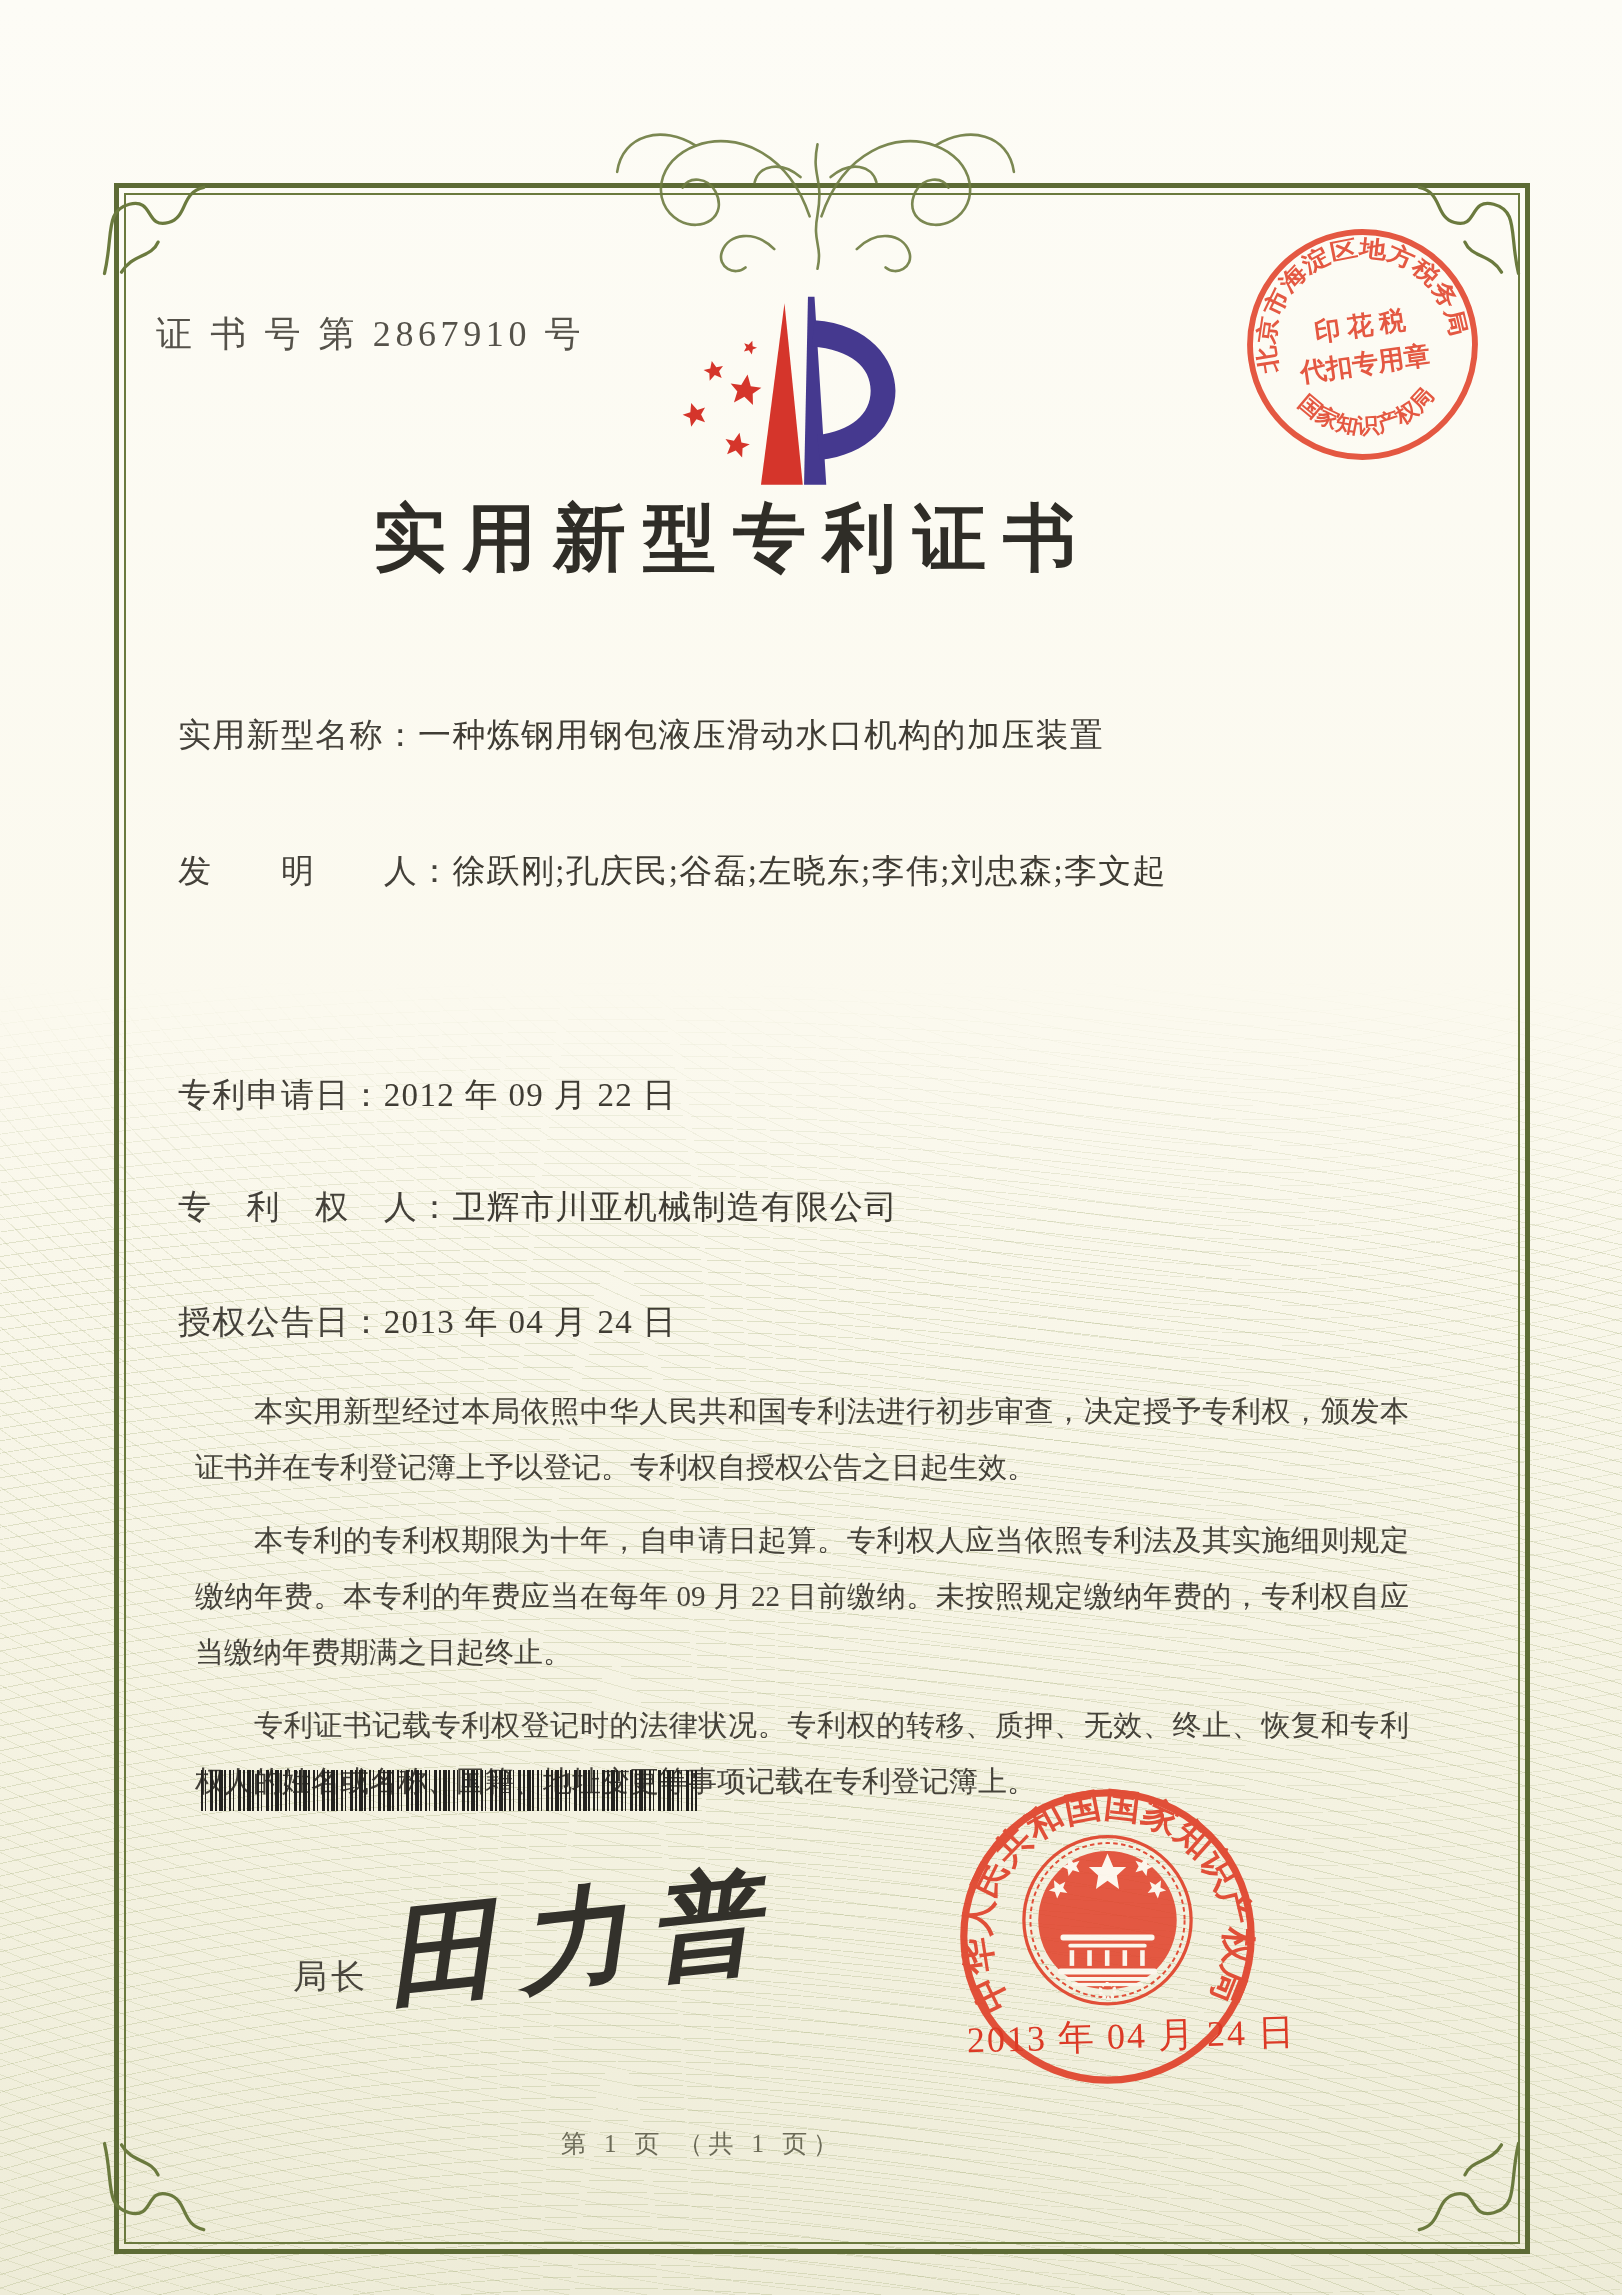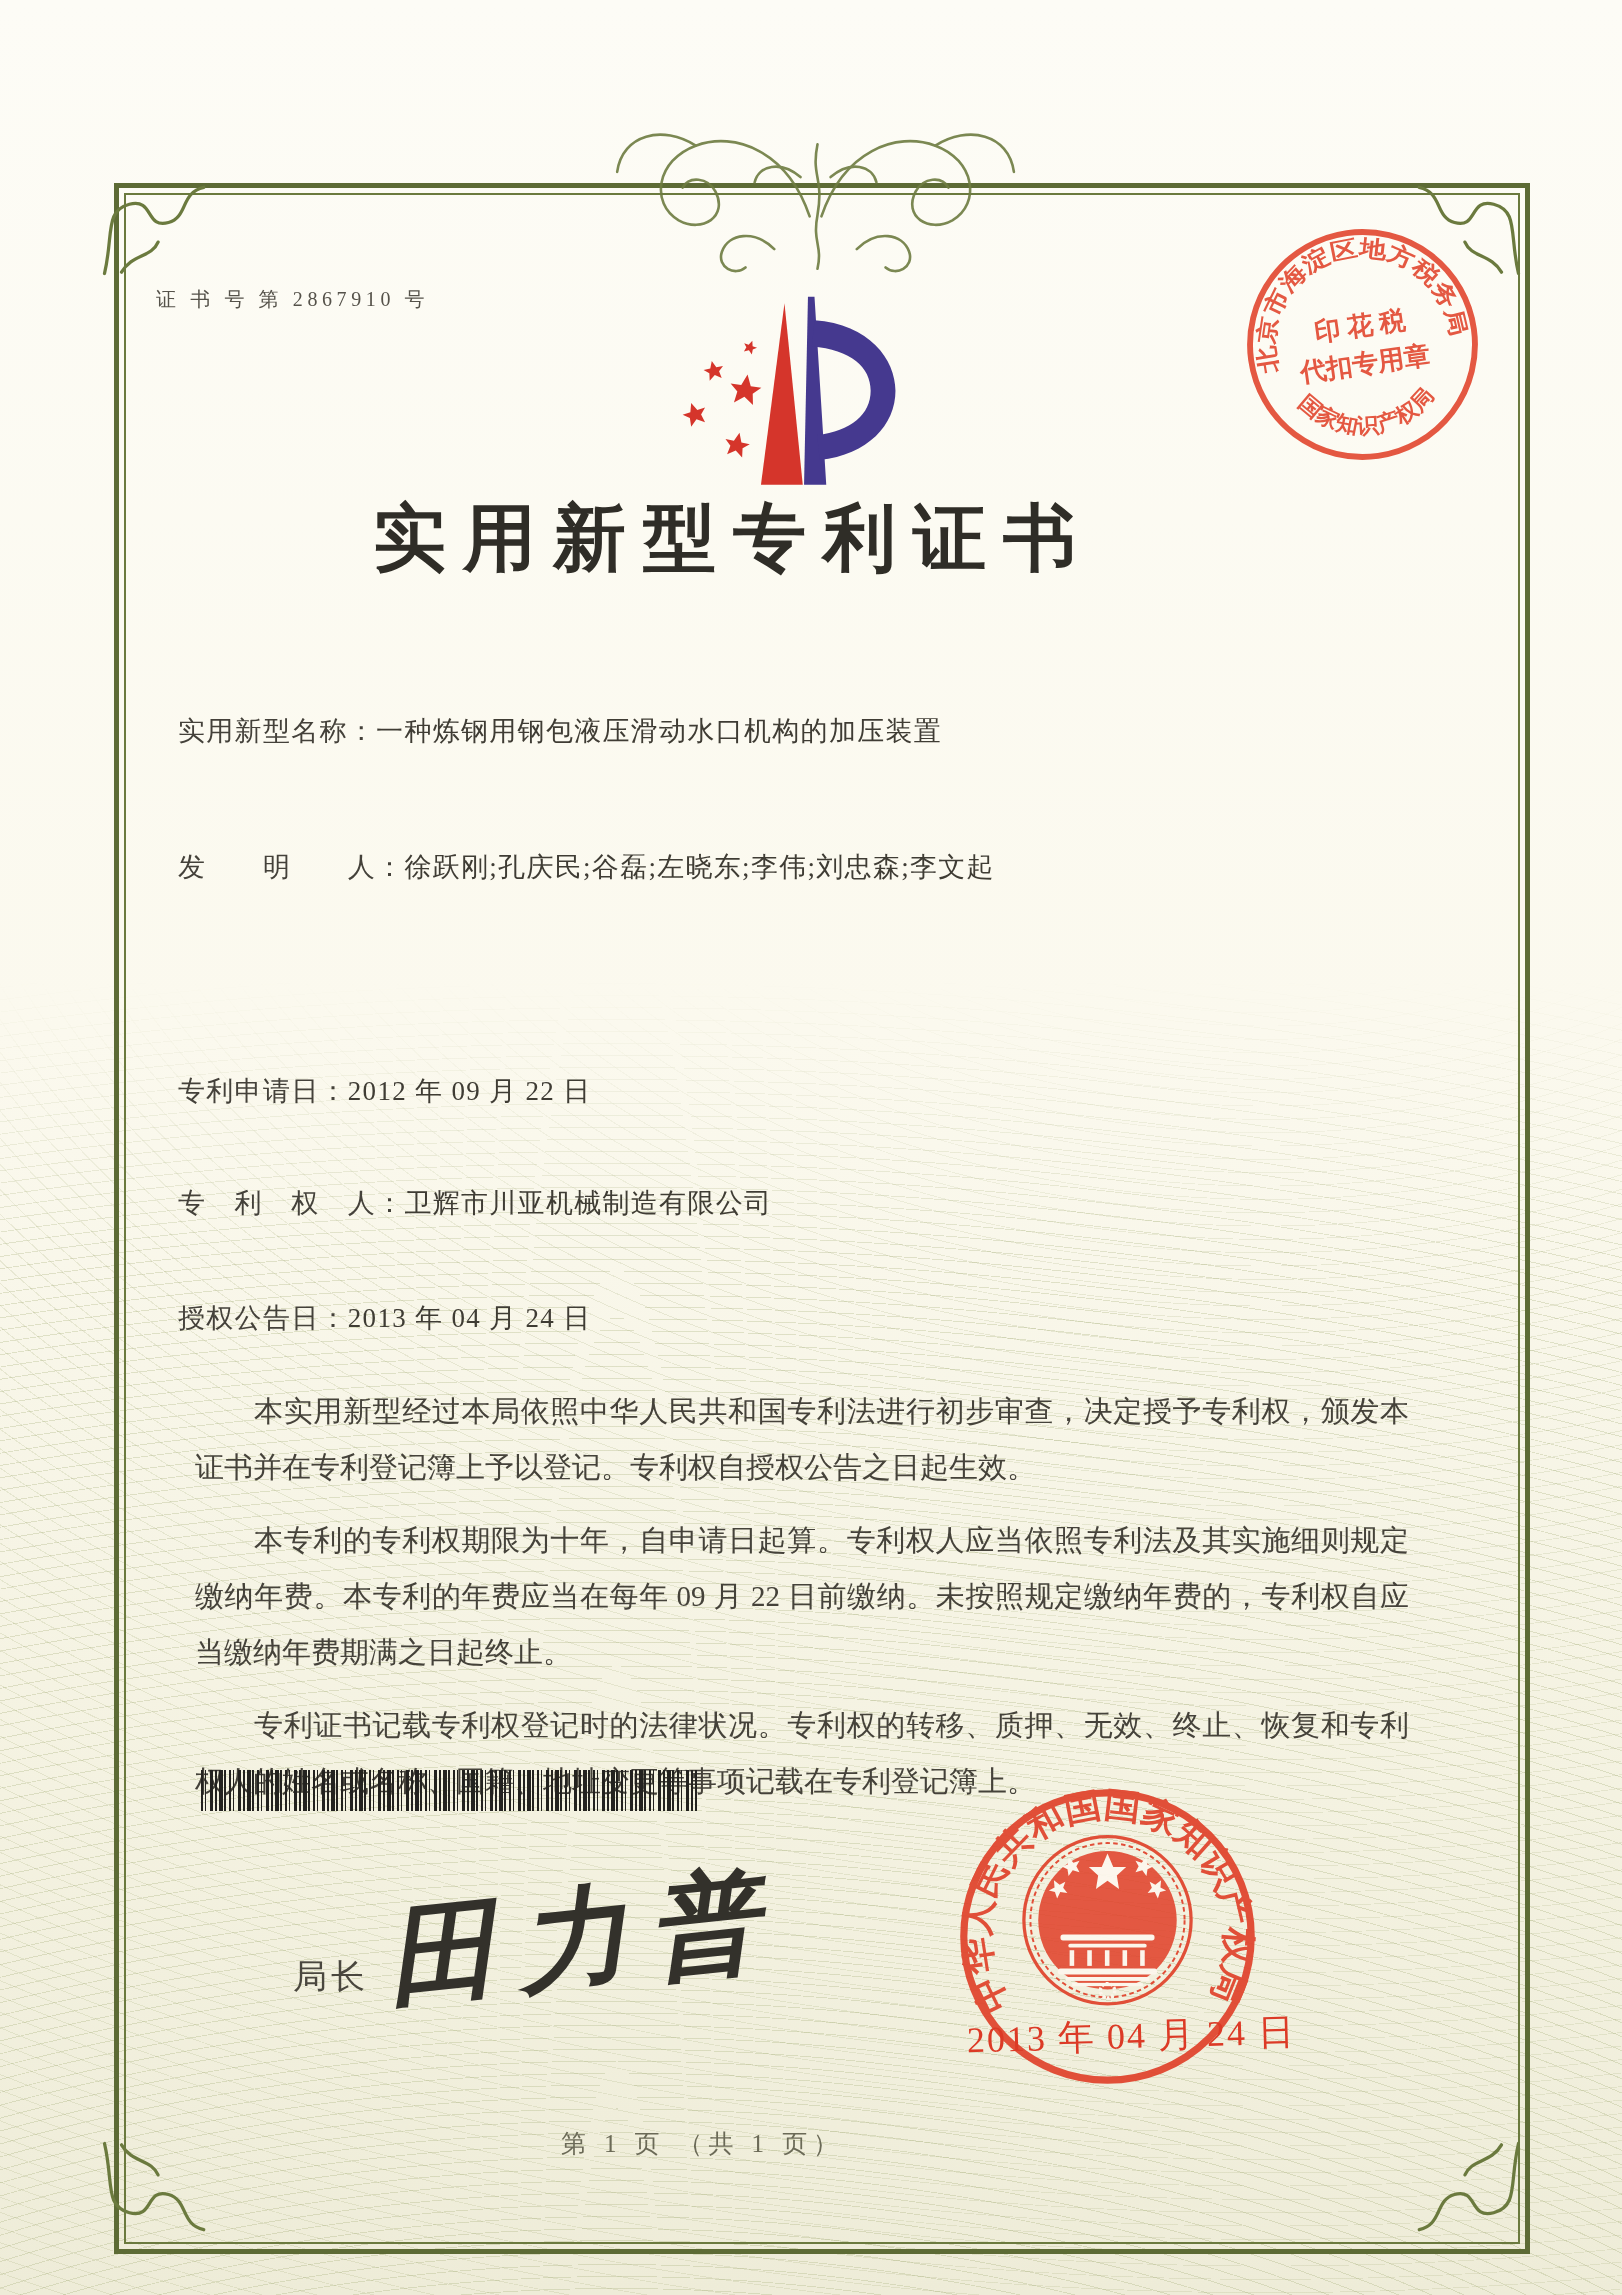--- a/index.html
+++ b/index.html
@@ -11,24 +11,24 @@
   .waves{left:0;top:981px;width:1623px;height:1315px;z-index:0;
     background:
       repeating-radial-gradient(1112px 752px at 38% 165%, rgba(163,172,118,.30) 0 1.3px, rgba(0,0,0,0) 1.3px 17.7px),
       repeating-radial-gradient(981px 654px at 78% -25%, rgba(163,172,118,.20) 0 1.3px, rgba(0,0,0,0) 1.3px 20px);
     -webkit-mask-image:linear-gradient(to bottom, transparent 0, #000 281px);
     mask-image:linear-gradient(to bottom, transparent 0, #000 281px);}
   
   .frame{left:114px;top:183px;width:1406px;height:2061px;border:5.9px solid #5d6b35;z-index:1;}
   .frame::after{content:"";position:absolute;inset:5.2px;border:2px solid #6b7a3e;}
   .orn{z-index:2;}
-  .cert-no{left:156px;top:286px;font-size:20px;letter-spacing:4.6px;color:#55524a;z-index:3;}
+  .cert-no{left:156px;top:310px;font-size:36px;letter-spacing:4.6px;color:#55524a;z-index:3;}
   .title{left:114px;top:490px;width:1221px;text-align:center;font-size:73px;font-weight:700;
          letter-spacing:17px;padding-left:17px;box-sizing:border-box;color:#2f2d27;z-index:3;}
-  .field{left:178px;width:1256px;font-size:27px;letter-spacing:1.3px;z-index:3;white-space:nowrap;}
+  .field{left:178px;width:1256px;font-size:33px;letter-spacing:1.3px;z-index:3;white-space:nowrap;}
   .f-label{color:#44413a;}
   .f-value{color:#3f3c34;}
   .paras{left:178px;top:1366px;width:1248px;z-index:3;}
   .paras p{margin:17px;font-size:29px;line-height:56px;text-indent:59px;color:#45423a;text-align:justify;}
   .barcode{left:201px;top:1770px;width:496px;height:41px;z-index:3;
     background:repeating-linear-gradient(90deg,
       #23221f 0 2px,rgba(0,0,0,0) 2px 3.9px,
       #23221f 3.9px 5.2px,rgba(0,0,0,0) 5.2px 9.2px,
       #23221f 9.2px 12.4px,rgba(0,0,0,0) 12.4px 14.4px,
       #23221f 14.4px 15.7px,rgba(0,0,0,0) 15.7px 17.7px,

